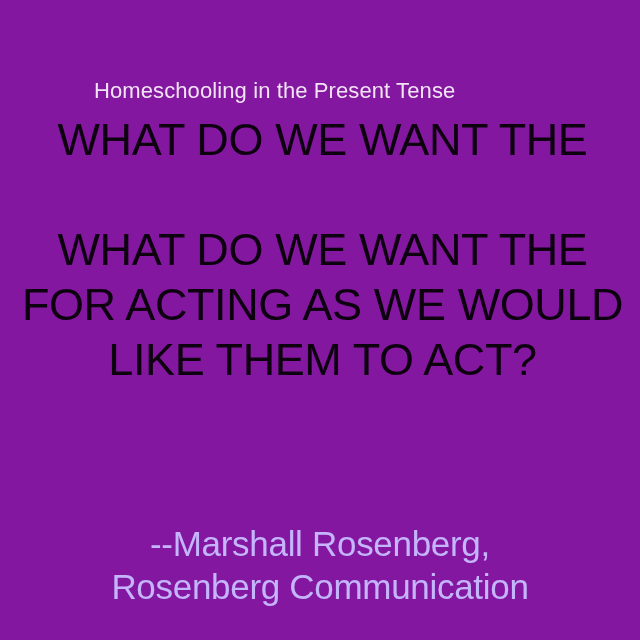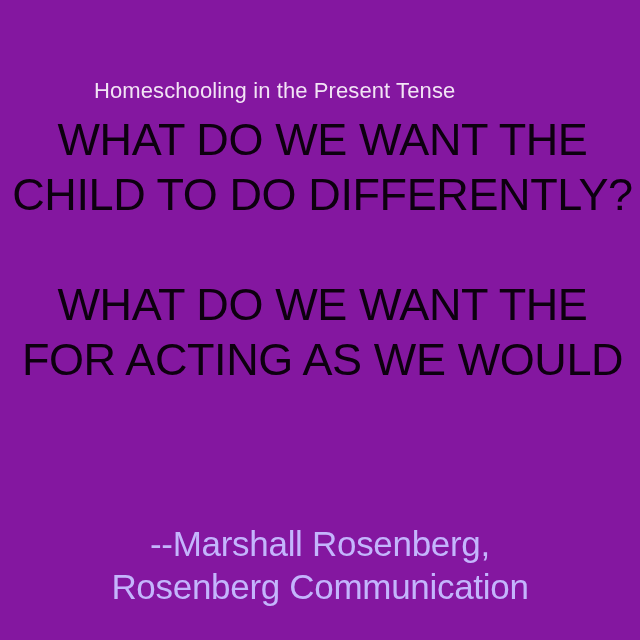--- a/index.html
+++ b/index.html
@@ -96,28 +96,28 @@
 <body>
 
 <div id="quote-card">
 
   <div id="blog-title">Homeschooling in the Present Tense</div>
 
   <div id="quote-body">
 
     <p class="quote-para">
       <span class="quote-line">WHAT DO WE WANT THE</span>
-      <span class="quote-line">CHILD TO DO DIFFERENTLY?</span>
     </p>
 
     <span class="quote-gap"></span>
 
     <p class="quote-para">
       <span class="quote-line">WHAT DO WE WANT THE</span>
       <span class="quote-line">FOR ACTING AS WE WOULD</span>
+      <span class="quote-line">LIKE THEM TO ACT?</span>
     </p>
 
   </div>
 
   <div id="attribution">
     <span class="attribution-line">--Marshall Rosenberg,</span>
     <span class="attribution-line">Rosenberg Communication</span>
   </div>
 
 </div>

